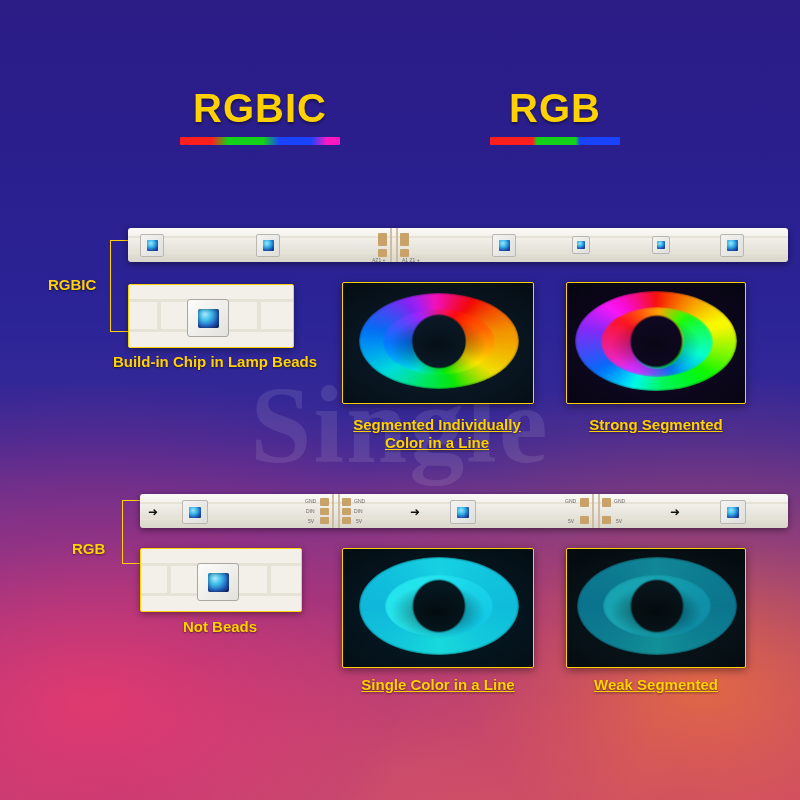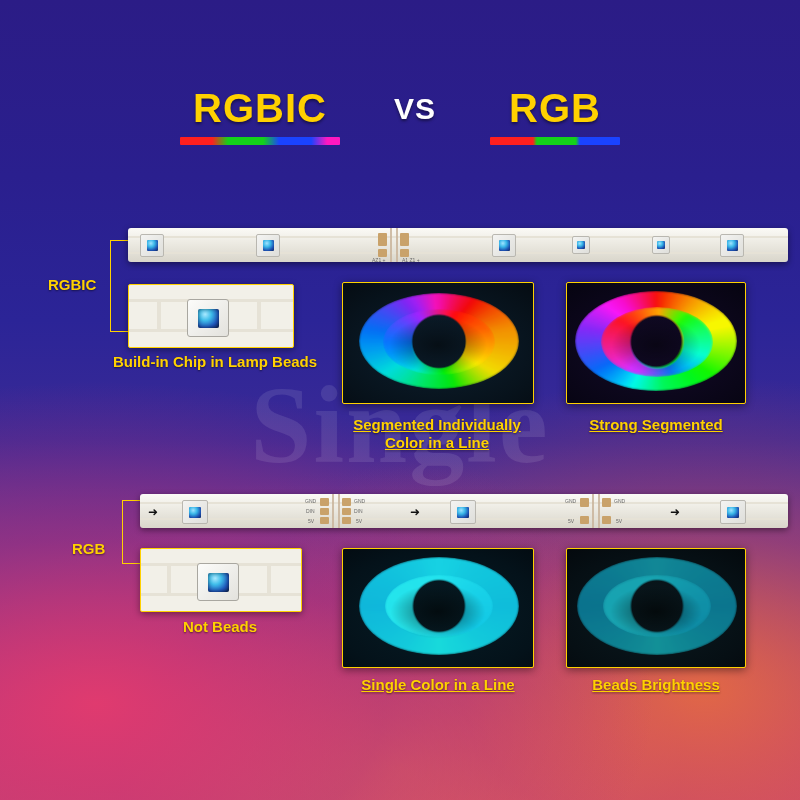--- a/index.html
+++ b/index.html
@@ -114,23 +114,20 @@
 <body>
 
 <div id="stage">
 
   <div id="watermark">Single</div>
 
   <div id="header">
     <div class="title-wrap" id="rgbic-title">
       <div class="title-txt">RGBIC</div>
       <div class="title-underline" id="rgbic-underline"></div>
-    </div>
-    <div class="title-wrap" id="vs-title">
-      <div class="title-txt">VS</div>
     </div>
     <div class="title-wrap" id="rgb-title">
       <div class="title-txt">RGB</div>
       <div class="title-underline" id="rgb-underline"></div>
     </div>
   </div>
 
   <div class="side-label" id="label-rgbic">RGBIC</div>
   <div class="bracket" id="bracket-rgbic"></div>
 
@@ -300,16 +297,16 @@
        mask:radial-gradient(circle, transparent 0 27%, #000 30% 100%);
        filter:blur(1.2px) brightness(.85);opacity:.85;"></div>
     <div class="coil" style="left:36px;top:26px;width:108px;height:62px;
        background:conic-gradient(from 0deg, #1dc9d8 0deg, #10a8c8 120deg, #21d0dc 240deg, #1dc9d8 360deg);
        -webkit-mask:radial-gradient(circle, transparent 0 40%, #000 44% 100%);
        mask:radial-gradient(circle, transparent 0 40%, #000 44% 100%);
        filter:blur(1.4px) brightness(.85);opacity:.8;"></div>
     <div class="sheen" style="background:radial-gradient(ellipse 64px 36px at 50% 53%, rgba(0,0,0,.62) 0%, rgba(0,0,0,0) 72%);"></div>
   </div>
   <div class="ph-cap" style="left:566px;top:676px;width:180px;">
-    <div>Beads Brightness</div>
+    <div>Weak Segmented</div>
   </div>
 
 </div>
 
 </body></html>

